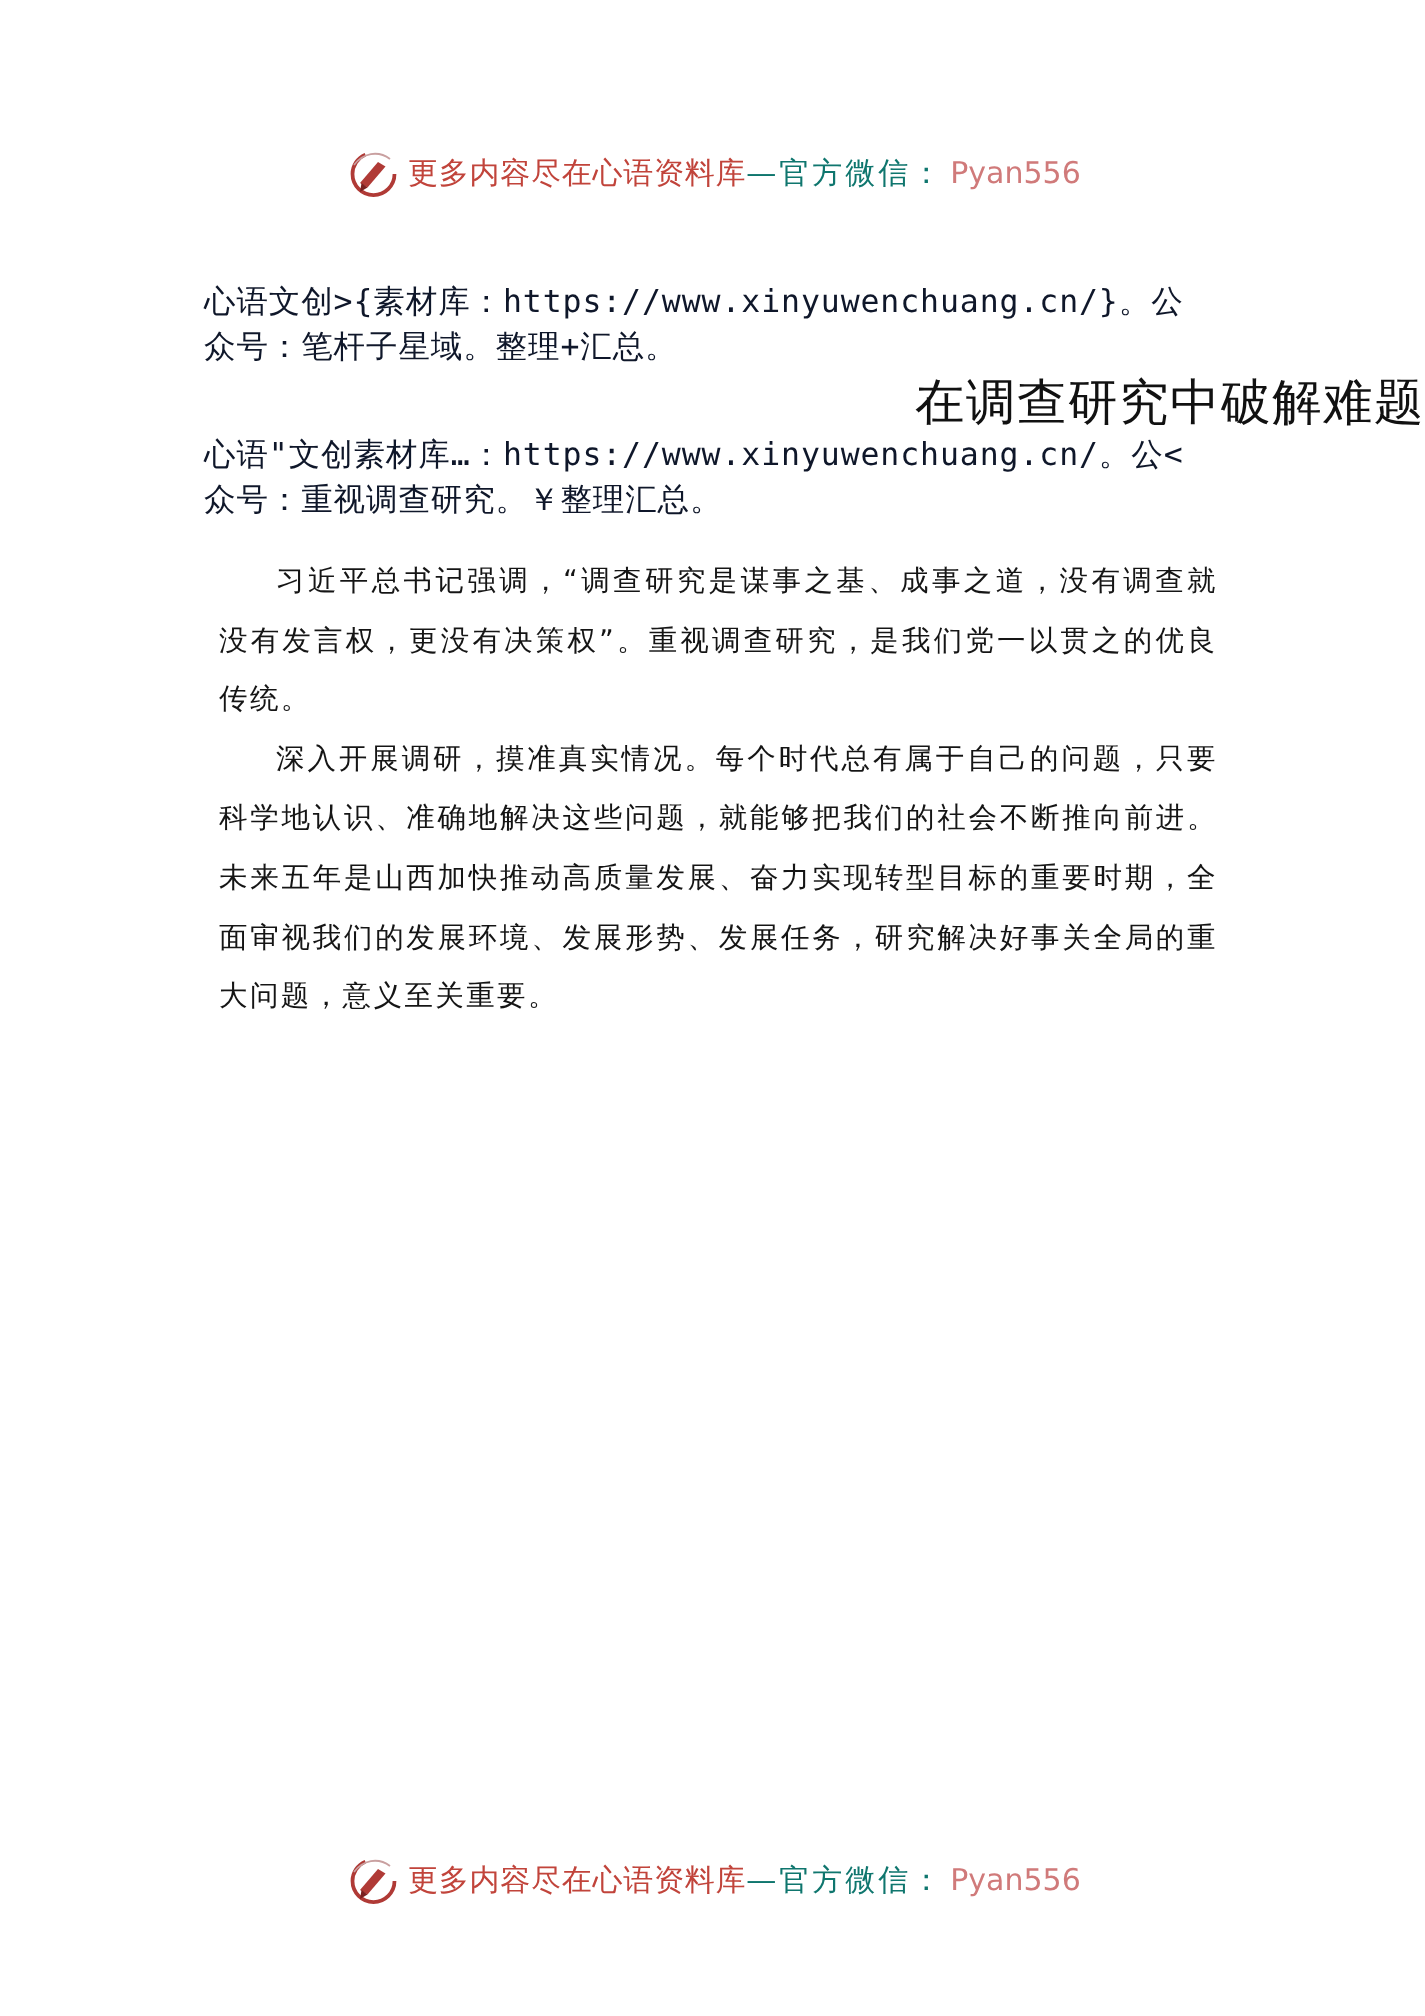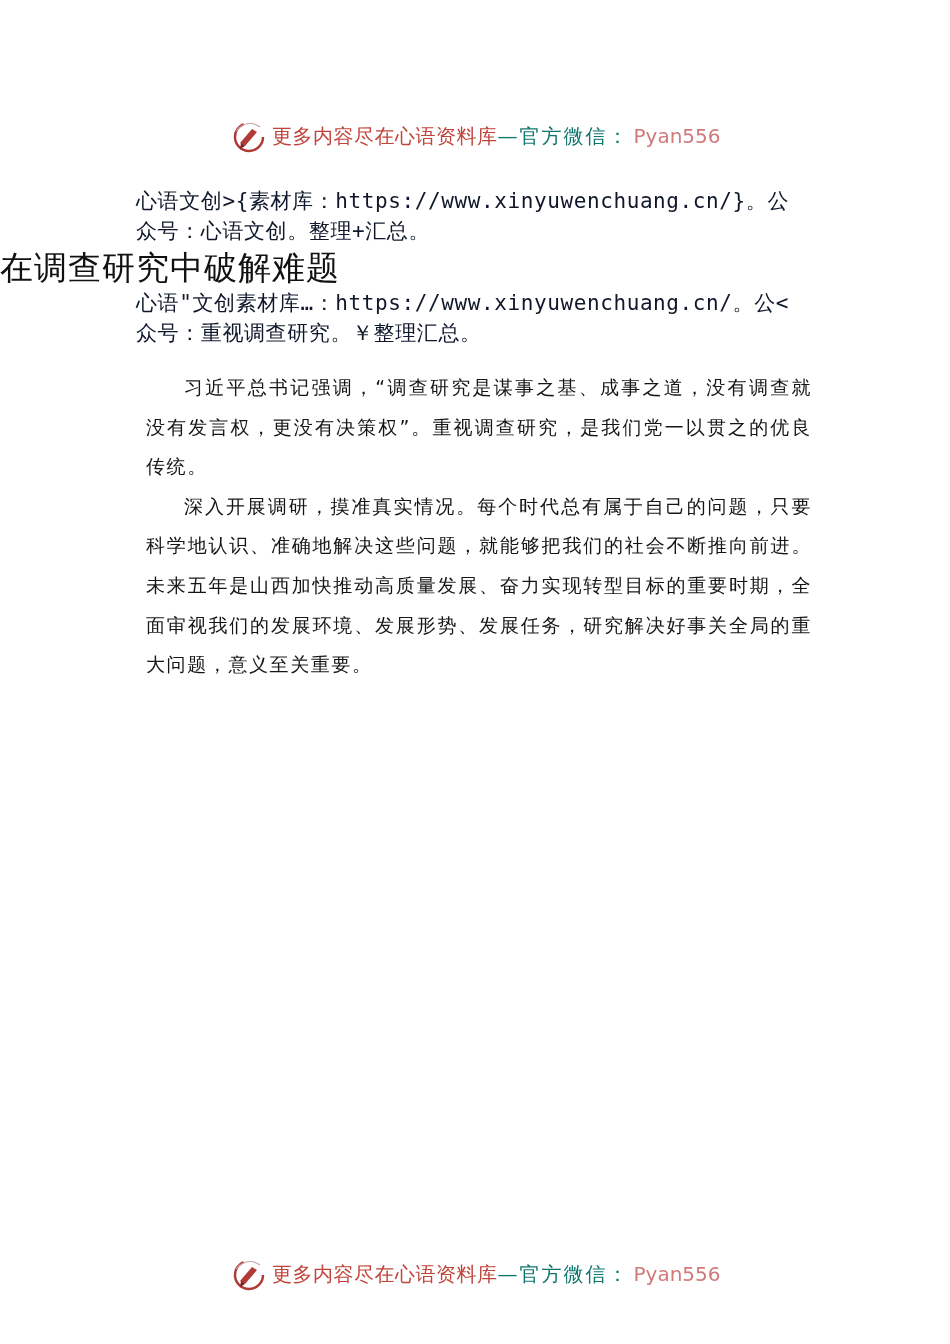--- a/index.html
+++ b/index.html
@@ -1,31 +1,31 @@
 <!DOCTYPE html>
 <html><head>
 <meta charset="utf-8">
 <style>
   html, body { margin: 0; padding: 0; background: #ffffff; }
   body { width: 950px; height: 1344px; position: relative; overflow: hidden;
          font-family: "DejaVu Serif", "Liberation Serif", serif; color: #1a1a1a; }
   .banner { position: absolute; left: 232px; width: 520px; height: 40px;
-            display: flex; align-items: center; white-space: nowrap; margin-top: 21px; }
+            display: flex; align-items: center; white-space: nowrap; }
   .banner.top { top: 95px; }
   .banner.bottom { top: 1233px; }
   .logo { width: 34px; height: 34px; margin-right: 6px; flex: 0 0 auto; }
   .banner-red { color: #c1443b; font-family: "DejaVu Serif", serif; font-size: 20px; letter-spacing: 0.5px; }
   .banner-gray { color: #0f766e; font-family: "DejaVu Serif", serif; font-size: 20px; letter-spacing: 2px; }
   .banner-pink { color: #d07a7a; font-family: "DejaVu Sans", "Liberation Sans", sans-serif; font-size: 20px; margin-left: 4px; text-align: center; }
 
   .src { position: absolute; left: 136px; width: 690px; font-size: 21px; line-height: 30px;
          font-family: "DejaVu Sans Mono", "Liberation Mono", monospace; color: #0f172a; letter-spacing: 0.6px; }
   .src.a { top: 186px; }
   .src.b { top: 288px; }
-  .title { position: absolute; top: 246px; left: 0; width: 950px; text-align: left;
+  .title { position: absolute; top: 246px; left: 0; width: 950px; text-align: right;
            font-size: 33px; line-height: 44px; color: #111; font-family: "DejaVu Serif", serif; letter-spacing: 1px; }
 
   .body { position: absolute; left: 146px; top: 368px; width: 666px; }
   .para { margin: 0; font-size: 19px; line-height: 39.6px; text-indent: 2em; text-align: justify;
           letter-spacing: 1.6px; color: #151515; font-family: "DejaVu Sans", sans-serif; }
 </style>
 </head>
 <body>
 
 <div class="banner top">
@@ -35,21 +35,21 @@
     <path d="M13 27 L8 30 L9 24 Z" fill="#7a2020"></path>
     <path d="M4 12 C10 4, 20 2, 28 8" fill="none" stroke="#c9a0a0" stroke-width="1.2"></path>
   </svg>
   <span class="banner-red">更多内容尽在心语资料库</span>
   <span class="banner-gray">—官方微信：</span>
   <span class="banner-pink">Pyan556</span>
 </div>
 
 <div class="src a">
   <div>心语文创&gt;{素材库：https://www.xinyuwenchuang.cn/}。公</div>
-  <div>众号：心语文创。整理+汇总。</div>
+  <div>众号：笔杆子星域。整理+汇总。</div>
 </div>
 
 <div class="title">在调查研究中破解难题</div>
 
 <div class="src b">
   <div>心语"文创素材库…：https://www.xinyuwenchuang.cn/。公&lt;</div>
   <div>众号：重视调查研究。￥整理汇总。</div>
 </div>
 
 <div class="body">

